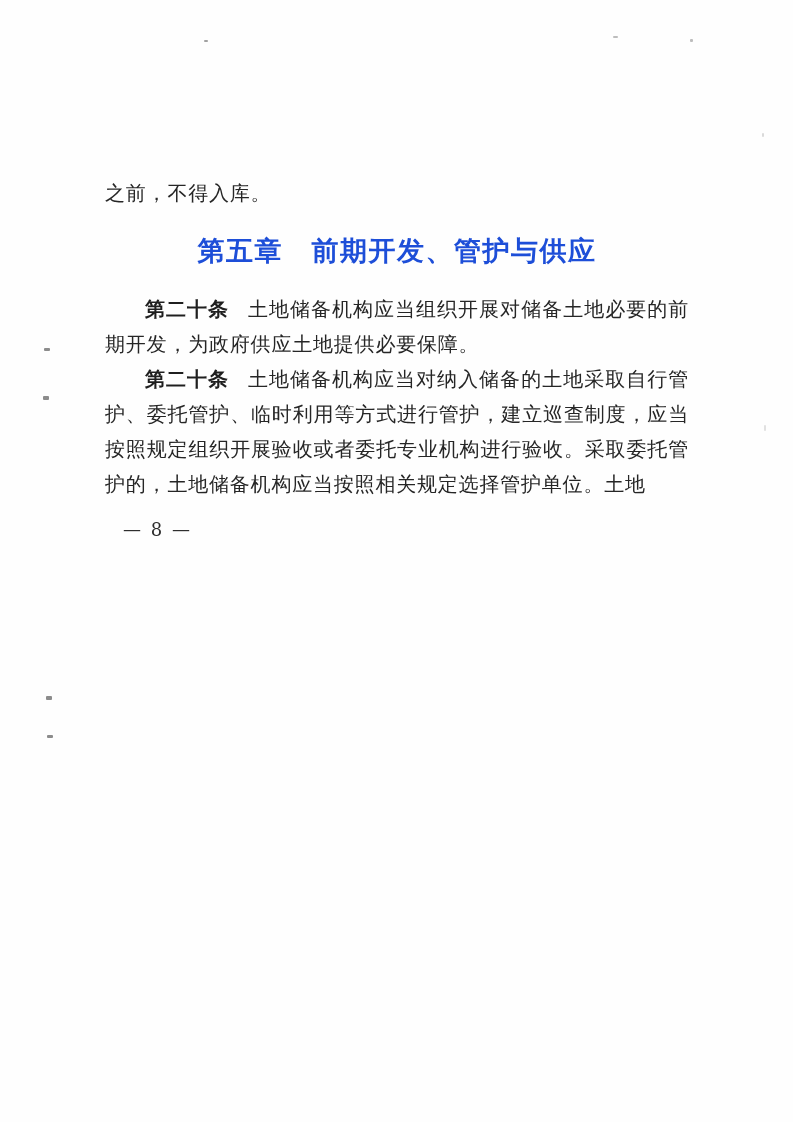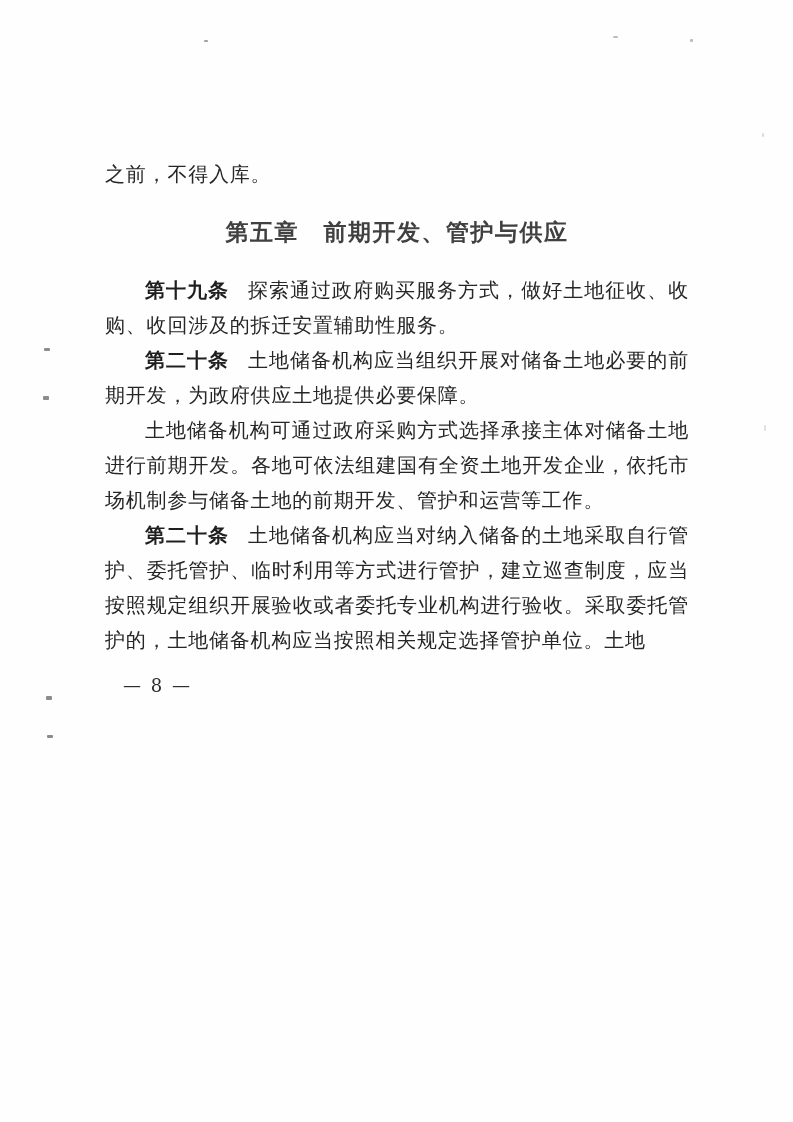--- a/index.html
+++ b/index.html
@@ -12,37 +12,37 @@
     width: 793px;
     height: 1122px;
     background: #fefefe;
     overflow: hidden;
     font-family: "DejaVu Serif", "Liberation Serif", serif;
     color: #262626;
   }
   .content {
     position: absolute;
     left: 105px;
-    top: 157px;
+    top: 176px;
     width: 584px;
   }
   .continuation {
     margin: 0;
     font-size: 20px;
     line-height: 35px;
     letter-spacing: 0.8px;
   }
   .chapter-heading {
     margin: 22px 0 24px 0;
-    font-size: 23px;
+    font-size: 27px;
     line-height: 35px;
     text-align: center;
     font-weight: bold;
     letter-spacing: 1.5px;
-    color: #404040;
+    color: #1d4ed8;
   }
   .body-para {
     margin: 0;
     font-size: 20px;
     line-height: 35px;
     letter-spacing: 0.8px;
     text-align: justify;
     text-justify: inter-character;
     text-indent: 2em;
   }
@@ -69,31 +69,25 @@
 <body>
 
 <div class="page">
 
   <div class="content">
 
     <p class="continuation">之前，不得入库。</p>
 
     <h1 class="chapter-heading">第五章　前期开发、管护与供应</h1>
 
-    <p class="body-para">
-      <span class="para-lead">第十九条</span><span>探索通过政府购买服务方式，做好土地征收、收购、收回涉及的拆迁安置辅助性服务。</span>
-    </p>
 
     <p class="body-para">
       <span class="para-lead">第二十条</span><span>土地储备机构应当组织开展对储备土地必要的前期开发，为政府供应土地提供必要保障。</span>
     </p>
 
-    <p class="body-para">
-      <span>土地储备机构可通过政府采购方式选择承接主体对储备土地进行前期开发。各地可依法组建国有全资土地开发企业，依托市场机制参与储备土地的前期开发、管护和运营等工作。</span>
-    </p>
 
 
 
     <p class="body-para">
       <span class="para-lead">第二十条</span><span>土地储备机构应当对纳入储备的土地采取自行管护、委托管护、临时利用等方式进行管护，建立巡查制度，应当按照规定组织开展验收或者委托专业机构进行验收。采取委托管护的，土地储备机构应当按照相关规定选择管护单位。土地</span>
     </p>
 
     <div class="page-number">— 8 —</div>
 
   </div>

